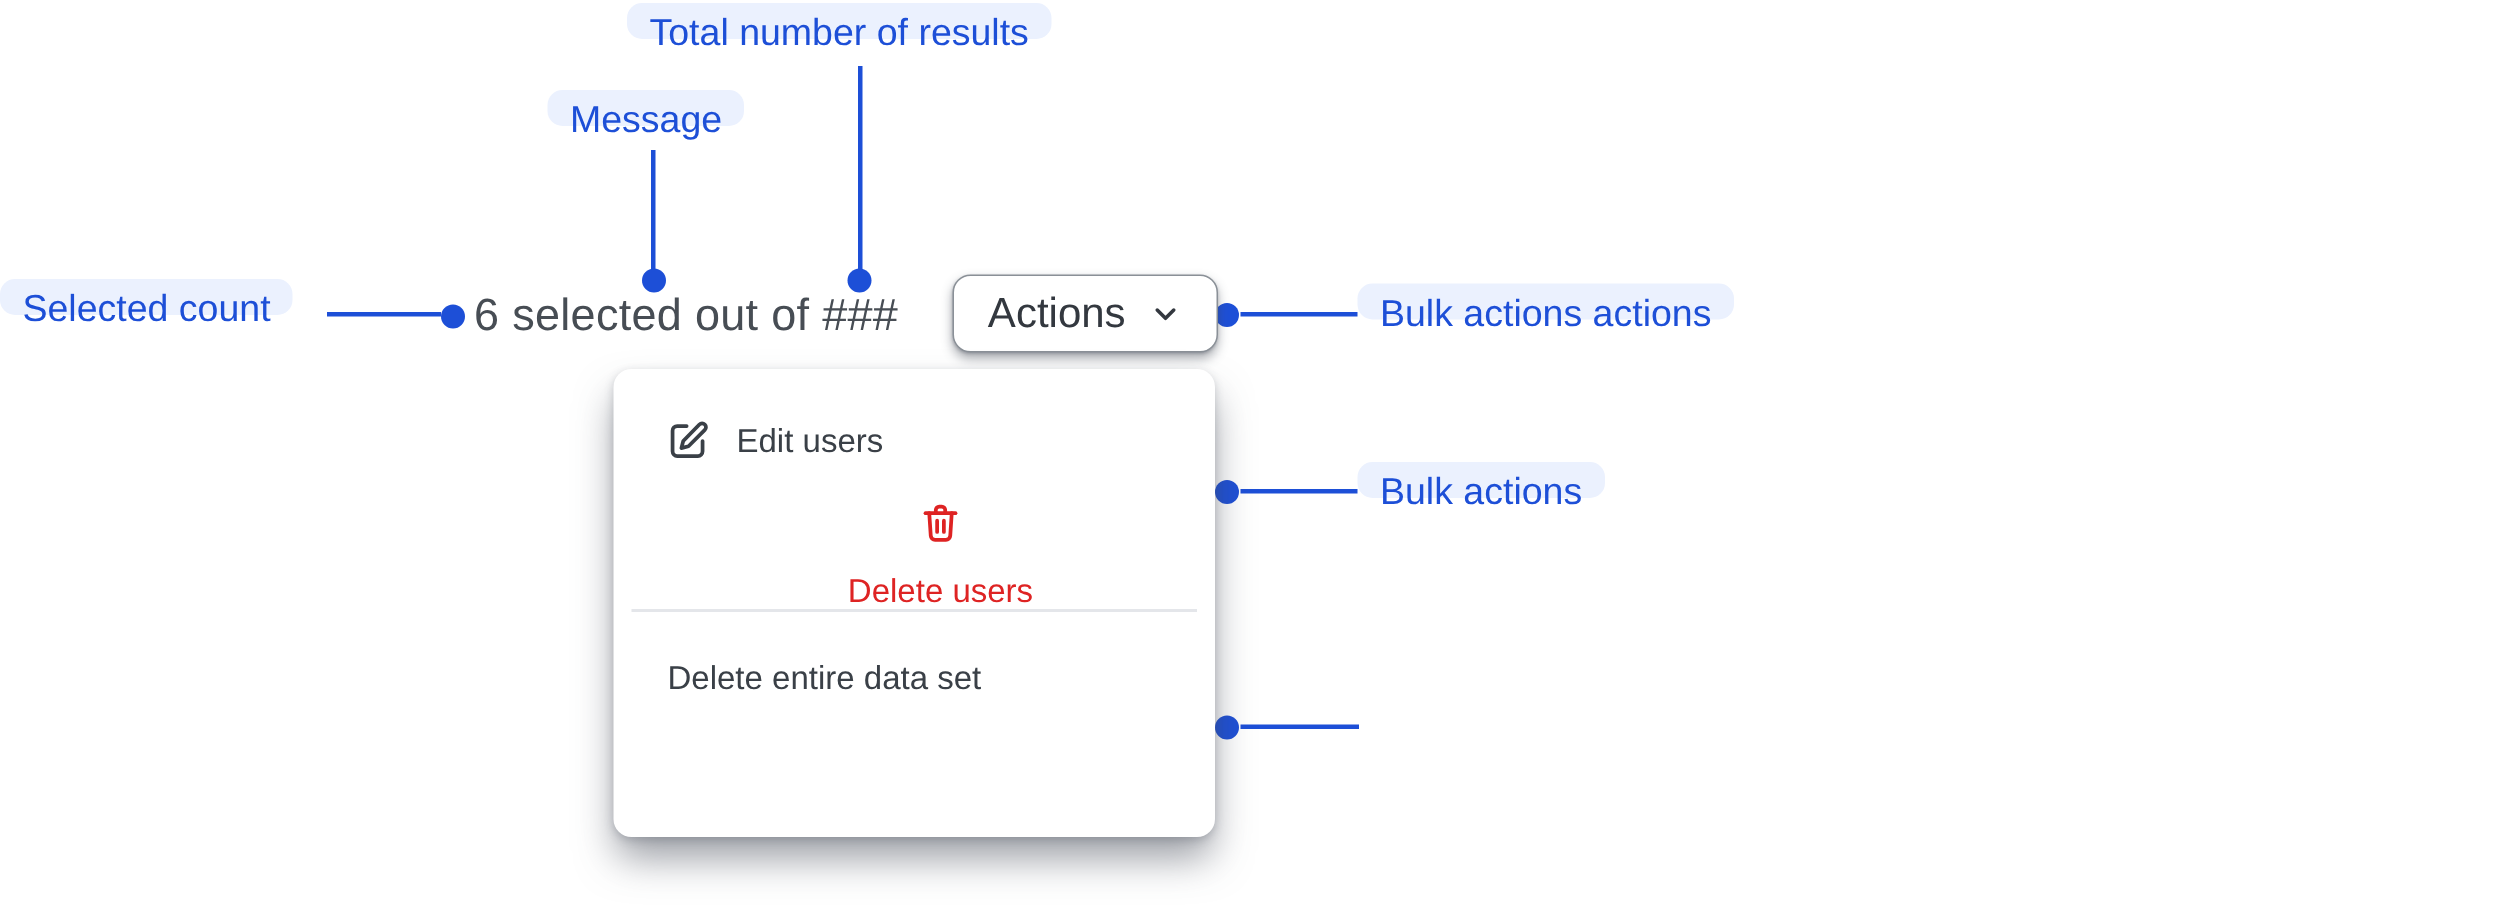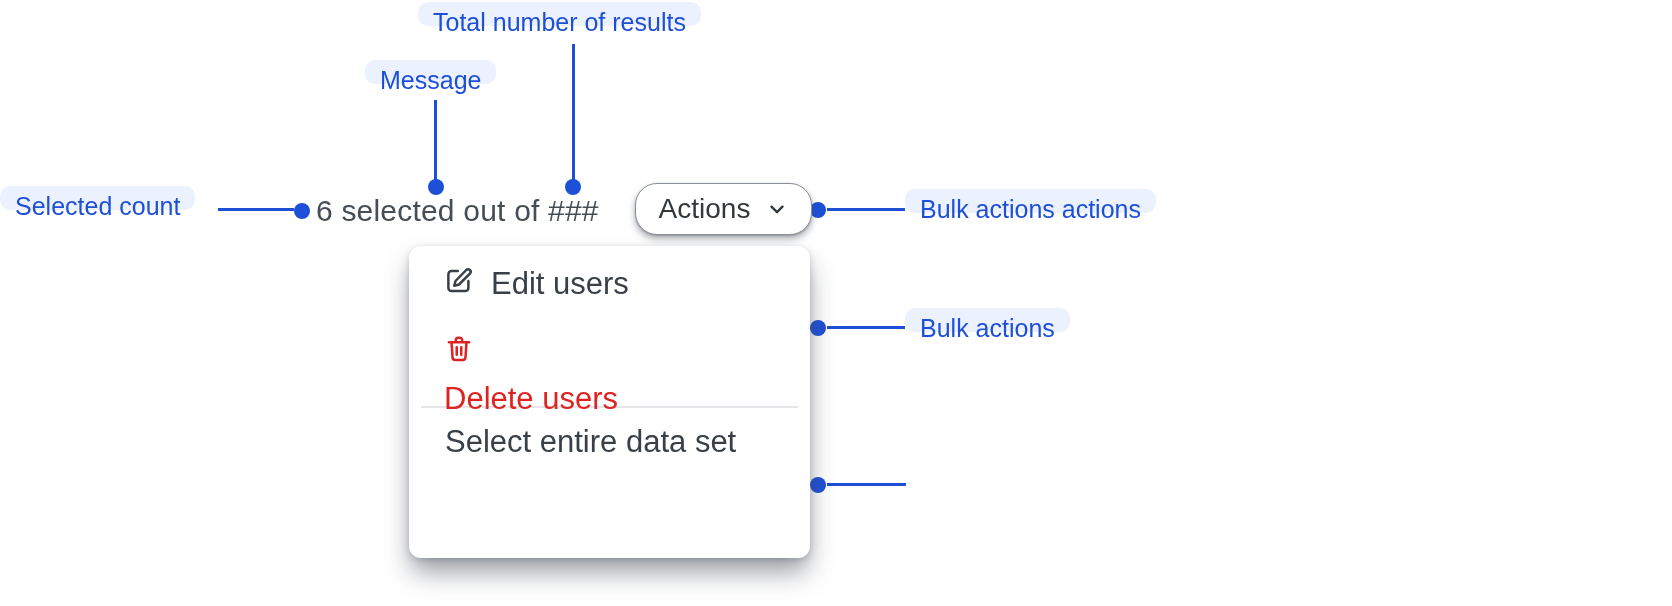--- a/index.html
+++ b/index.html
@@ -19,36 +19,36 @@
   .vline{width:3px;}
   .dot{position:absolute;width:16px;height:16px;border-radius:50%;background:#1d4fd7;}
   
   .message{
     position:absolute;left:316px;top:193px;font-size:30px;line-height:36px;
     color:#474d54;white-space:nowrap;letter-spacing:.2px;
   }
   
   .actions-btn{
     position:absolute;left:635px;top:183px;width:177px;height:52px;
-    background:#ffffff;border:1.5px solid #8a9097;border-radius:22px;
+    background:#ffffff;border:1.5px solid #8a9097;border-radius:12px;
     display:flex;align-items:center;justify-content:center;gap:16px;
     font-family:"Liberation Sans", sans-serif;font-size:28px;color:#33383f;
     cursor:pointer;box-shadow:0 4px 7px rgba(75,81,94,.45),0 1px 2px rgba(75,81,94,.3);
     padding:0;
   }
   .actions-btn svg{display:block;}
   
   .menu{
     position:absolute;left:409px;top:246px;width:401px;height:312px;
     background:#ffffff;border-radius:12px;box-sizing:border-box;
     box-shadow:0 16px 26px -2px rgba(72,78,91,.55),0 2px 6px rgba(72,78,91,.25);
   }
   .menu-item{
-    display:flex;align-items:flex-start;height:56px;gap:17px;
-    padding-left:35px;font-size:31px;color:#3a4047;cursor:pointer;white-space:nowrap;
+    display:flex;align-items:center;height:56px;gap:17px;
+    padding-left:35px;font-size:22px;color:#3a4047;cursor:pointer;white-space:nowrap;
   }
   .menu-item.first{margin-top:20px;}
   .menu-item + .menu-item{margin-top:12px;}
   .menu-item.plain{padding-left:36px;}
   .menu-item.critical{color:#de2323;flex-direction:column;}
   .menu-item svg{flex:0 0 auto;display:block;}
   .menu-divider{height:1.5px;background:#e4e6ea;margin:16px 12px;}
 </style>
 </head>
 <body>
@@ -105,19 +105,19 @@
         <path d="M6 6.5l.8 12A2.3 2.3 0 0 0 9.1 20.7h5.8a2.3 2.3 0 0 0 2.3-2.2l.8-12"></path>
         <line x1="10.2" y1="10.5" x2="10.2" y2="16.5"></line>
         <line x1="13.8" y1="10.5" x2="13.8" y2="16.5"></line>
       </svg>
       <span>Delete users</span>
     </div>
 
     <div class="menu-divider"></div>
 
     <div class="menu-item plain">
-      <span>Select entire data set</span>
+      <span>Delete entire data set</span>
     </div>
 
 
   </div>
 
 </div>
 
 </body></html>

